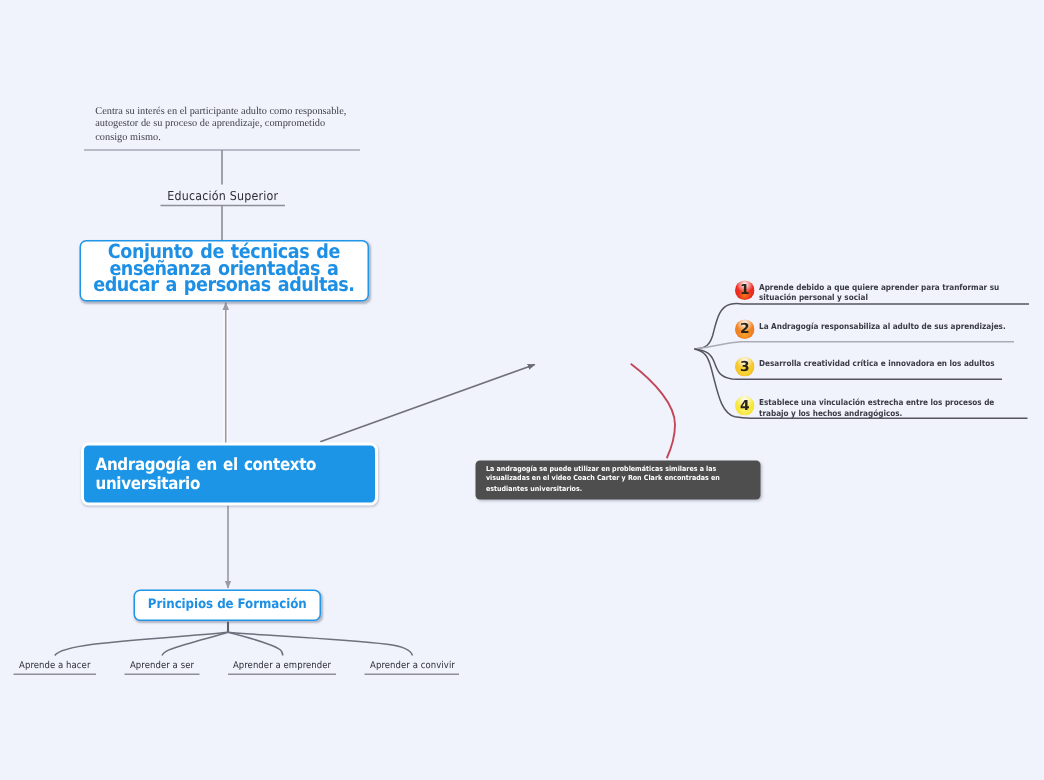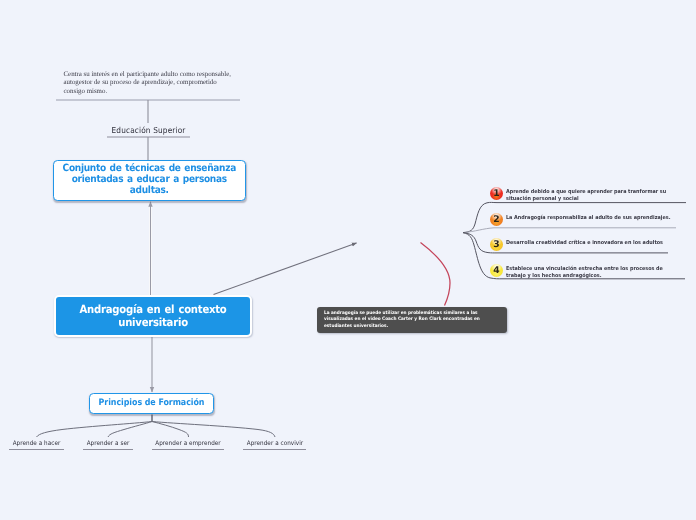--- a/index.html
+++ b/index.html
@@ -23,21 +23,21 @@
   .wbox{position:absolute;background:#ffffff;border:1.7px solid #2196e8;
     border-radius:4.5px;box-sizing:border-box;
     box-shadow:0.8px 1.3px 1.4px rgba(85,90,115,.40);
     color:#1d8fe4;font-weight:bold;text-align:center;
     display:flex;align-items:center;justify-content:center;}
 
   
   .bbox{position:absolute;background:#1c95e6;border:2px solid #ffffff;
     border-radius:5px;box-sizing:border-box;
     box-shadow:0.6px 1px 1.4px rgba(90,100,130,.30);
-    color:#ffffff;font-weight:bold;text-align:center;
+    color:#ffffff;font-weight:bold;text-align:left;
     display:flex;align-items:center;justify-content:center;}
 
   
   .idea{position:absolute;display:flex;align-items:flex-start;}
   .idea .ball{width:13px;height:13px;border-radius:50%;flex:0 0 13px;
     position:relative;margin-right:3px;}
   .idea .ball span{position:absolute;left:0;top:0;width:13px;height:13px;
     display:flex;align-items:center;justify-content:center;
     font-size:9.2px;font-weight:bold;color:#2b2519;
     font-family:'DejaVu Sans',sans-serif;letter-spacing:0;}
@@ -95,21 +95,21 @@
       <line x1="83" y1="449.5" x2="133" y2="449.5"></line>
       <line x1="152" y1="449.5" x2="224" y2="449.5"></line>
       <line x1="243" y1="449.5" x2="306" y2="449.5"></line>
     </g>
   </svg>
 
   <div class="rootnote">Centra su interés en el participante adulto como responsable, autogestor de su proceso de aprendizaje, comprometido consigo mismo.</div>
 
   <div class="tnode" style="left:111.5px;top:124.5px;">Educación Superior</div>
 
-  <div class="wbox" style="left:53px;top:160px;width:192.5px;height:40.5px;font-size:10px;line-height:11.3px;letter-spacing:-0.29px;word-spacing:0.9px;padding:0 7px 1.5px;">Conjunto de técnicas de enseñanza orientadas a educar a personas adultas.</div>
+  <div class="wbox" style="left:53px;top:160px;width:192.5px;height:40.5px;font-size:13px;line-height:11.3px;letter-spacing:-0.29px;word-spacing:0.9px;padding:0 7px 1.5px;">Conjunto de técnicas de enseñanza orientadas a educar a personas adultas.</div>
 
   <div class="bbox" style="left:53.7px;top:294.8px;width:198.7px;height:42.3px;font-size:11.2px;line-height:13.4px;letter-spacing:-0.22px;word-spacing:0.8px;padding:0 8px;">Andragogía en el contexto universitario</div>
 
 
   <div class="wbox" style="left:89px;top:392.5px;width:125px;height:21.5px;font-size:8.8px;letter-spacing:-0.05px;">Principios de Formación</div>
 
   <div class="notebox" style="left:317px;top:306.5px;width:190px;height:26.5px;">La andragogía se puede utilizar en problemáticas similares a las visualizadas en el video Coach Carter y Ron Clark encontradas en estudiantes universitarios.</div>
 
 <div class="idea" style="left: 490px; top: 186.5px; width: 200px;">
       <div class="ball" style="background: radial-gradient(circle at 50% 74%, rgb(240, 122, 24) 0%, rgba(255, 255, 255, 0) 38%), radial-gradient(circle at 50% 20%, rgb(255, 255, 255) 0%, rgba(255, 255, 255, 0.55) 22%, rgba(255, 255, 255, 0) 46%), radial-gradient(circle at 50% 46%, rgb(238, 45, 34) 55%, rgb(213, 26, 18) 100%);">

